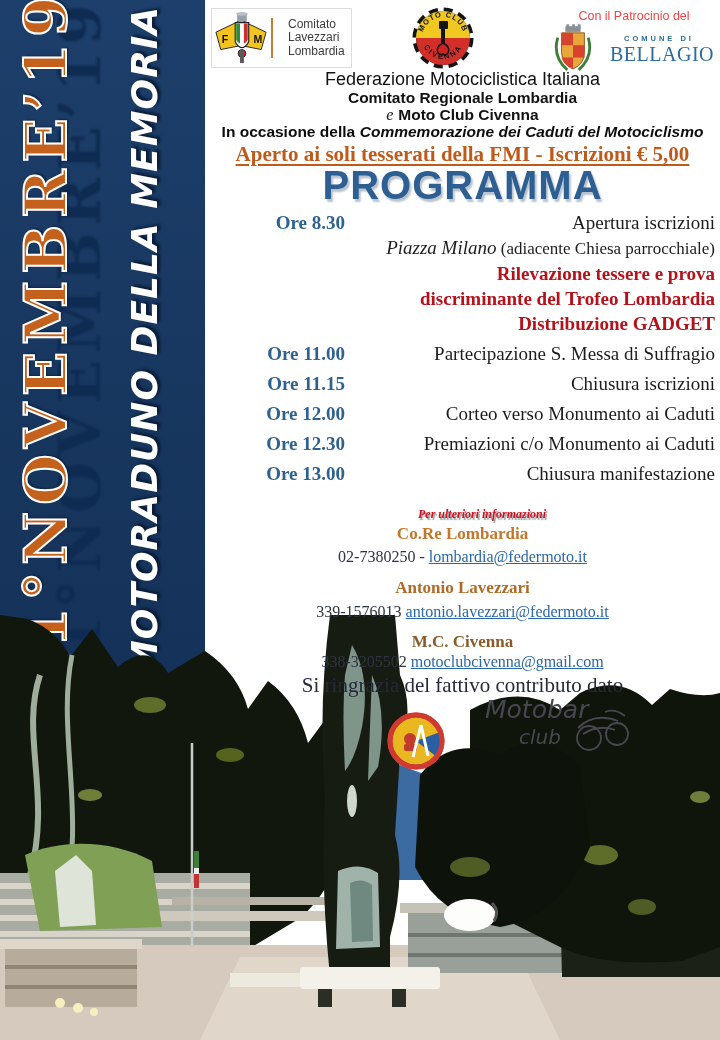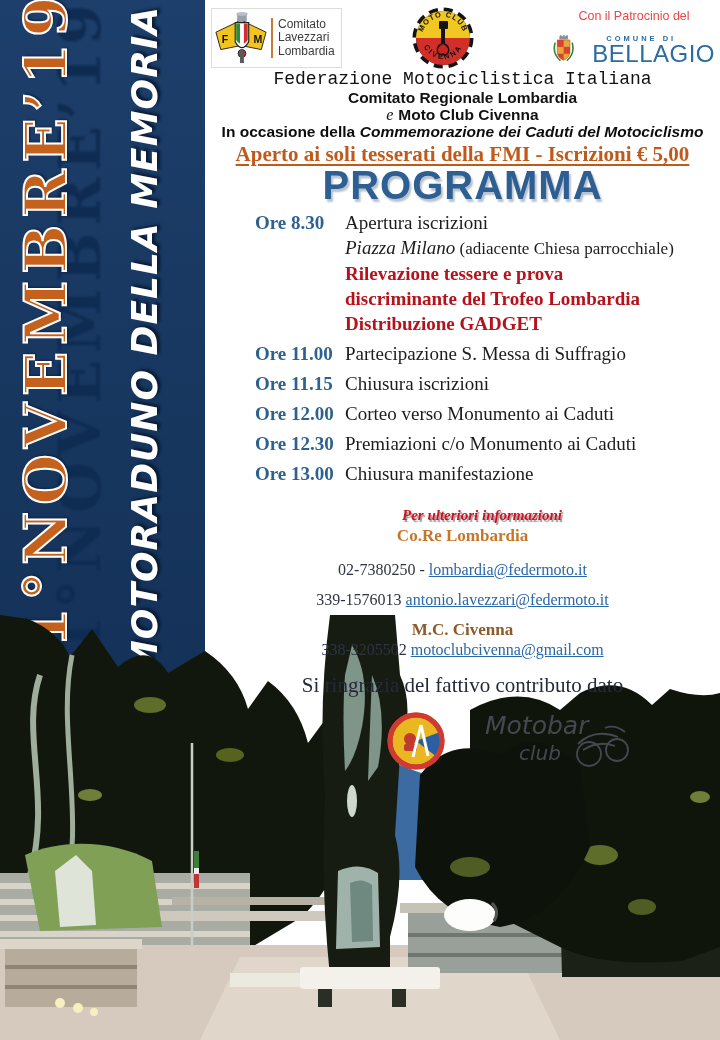--- a/index.html
+++ b/index.html
@@ -25,76 +25,76 @@
 
   
   .content { position:absolute; left:205px; top:0; width:515px; height:1040px; z-index:3;
              color:#1c1c1c; }
   .cblock { position:absolute; left:0; width:100%; text-align:center; }
 
   
   .logorow { top:5px; height:64px; }
   .fmi-box { position:absolute; left:6px; top:3px; display:flex; align-items:center;
              border:1px solid #dcdcdc; background:#fff; padding:1px 6px 1px 2px; }
-  .fmi-caption { border-left:2px solid #c77d3a; margin-left:3px; padding-left:5px;
+  .fmi-caption { border-left:2px solid #c77d3a; margin-left:3px; padding-left:15px;
                  font-family:"Liberation Sans", sans-serif; font-size:12px; line-height:13.5px;
                  color:#3c3c3c; text-align:left; }
   .gear-box { position:absolute; left:205px; top:0px; }
   .patro-box { position:absolute; left:348px; top:4px; width:162px;
                font-family:"Liberation Sans", sans-serif; }
   .patro-label { font-size:12.5px; color:#ef4444; margin-bottom:1px; }
   .comune-wrap { display:flex; align-items:center; justify-content:center;gap:15px; }
   .comune-text { text-align:left; margin-left:3px; color:#2b6ca3; }
   .comune-small { font-size:7.5px; letter-spacing:3px; font-weight:bold;
                   font-family:"Liberation Sans", sans-serif; margin-left:14px; }
-  .comune-big { font-family:Liberation Sans, sans-serif; font-size:24px; letter-spacing:0.5px;
+  .comune-big { font-family:Liberation Serif, serif; font-size:20px; letter-spacing:0.5px;
                 line-height:22px; }
 
-  .org-fed  { top:69px;  font-family:Liberation Mono, monospace; font-size:18px; color:#111; }
+  .org-fed  { top:69px;  font-family:Liberation Sans, sans-serif; font-size:18px; color:#111; }
   .org-com  { top:89px;  font-family:"Liberation Sans", sans-serif; font-size:15.5px; font-weight:bold; color:#111; }
   .org-club { top:106px; font-family:"Liberation Sans", sans-serif; font-size:15.5px; font-weight:bold; color:#111; }
   .org-club .e-pre { font-family:"Liberation Serif", serif; font-style:italic; font-weight:normal;
                      font-size:16px; margin-right:.30em; }
   .occasion { top:123px; font-family:"Liberation Sans", sans-serif; font-size:15.5px; font-weight:bold; color:#0d0d0d; }
   .occasion .it { font-style:italic; margin-left:.30em; }
   .admission { top:142px; font-size:21px; font-weight:bold; color:#c05a1b;
                text-decoration:underline; text-decoration-thickness:2px; text-underline-offset:3px; }
   .prg-title { top:163px; font-family:"Liberation Sans", sans-serif; font-size:40px; font-weight:bold;
                color:#2d5f92; letter-spacing:1px; text-shadow:2px 3px 2px #b9c2cc; }
 
   
   .prg-list { position:absolute; left:50px; top:210px; width:460px; text-align:left; }
-  .prow { display:flex; margin-bottom:5px; }
+  .prow { display:flex; margin-bottom:5px;text-align:right; }
   .ptime { flex:0 0 90px; font-weight:bold; color:#2d618f; font-size:19px; line-height:25px; }
   .plines { flex:1; }
   .pline { font-size:19px; line-height:25px; color:#1c1c1c; }
   .pline.red { color:#b5121c; font-weight:bold; }
   .pline .piazza { font-style:italic; }
   .pline .psuffix { font-size:17px; }
 
   
   .info { top:507px; }
-  .info-heading { font-size:15px; font-weight:bold; font-style:italic; color:#cf1020;
+  .info-heading { font-size:12px; font-weight:bold; font-style:italic; color:#cf1020;
                   text-shadow:1.5px 1.5px 1px #9b9b9b; margin-bottom:2px;padding-left:39px; }
   .cname { font-size:17px; font-weight:bold; }
-  .cname.orange  { color:#c4772a; margin-bottom:15px; }
+  .cname.orange  { color:#c4772a; margin-bottom:4px; }
   .cname.orange2 { color:#b06a28; margin-bottom:5px; }
   .cname.brown   { color:#8a5a2b; margin-bottom:1px; }
   .cline { font-size:16px; color:#2e3442; }
   .cline.g1 { margin-bottom:12px; } .cline.g2 { margin-bottom:11px; }
   .email { color:#2968a8; text-decoration:underline; cursor:pointer; }
 
   
   .thanks { top:676px; font-size:21px; color:#25293a; line-height:19.5px; }
   .club-org { color:#c4661f; font-weight:bold; }
   .tk-sep { margin:0 .18em; }
 
   
   .sponsor-bellagio { position:absolute; left:182px; top:712px; }
-  .sponsor-motobar  { position:absolute; left:272px; top:706px; }
+  .sponsor-motobar  { position:absolute; left:272px; top:690px; }
 </style>
 </head>
 <body>
 
 <div class="poster">
 
   <div class="sidebar">
     <div class="rot date-ghost">1°NOVEMBRE’19</div>
     <div class="rot date-main">1°NOVEMBRE’19</div>
     <div class="rot motto">MOTORADUNO DELLA MEMORIA</div>
@@ -290,20 +290,21 @@
           <div class="plines">
             <div class="pline">Chiusura manifestazione</div>
           </div>
         </div>
       </div>
 
     <div class="cblock info" id="info-block">
       <div class="info-heading">Per ulteriori informazioni</div>
     <div class="cname orange">Co.Re Lombardia</div>
         <div class="cline g1"><span>02-7380250 - </span><a class="email">lombardia@federmoto.it</a></div>
+        <div class="cname orange2">Antonio Lavezzari</div>
         <div class="cline g2"><span>339-1576013 </span><a class="email">antonio.lavezzari@federmoto.it</a></div>
         <div class="cname brown">M.C. Civenna</div>
         <div class="cline g3"><span>338-3205502 </span><a class="email">motoclubcivenna@gmail.com</a></div>
       </div>
 
     <div class="cblock thanks">
       <div>Si ringrazia del fattivo contributo dato</div>
     </div>
 
     <div class="sponsor-bellagio">

